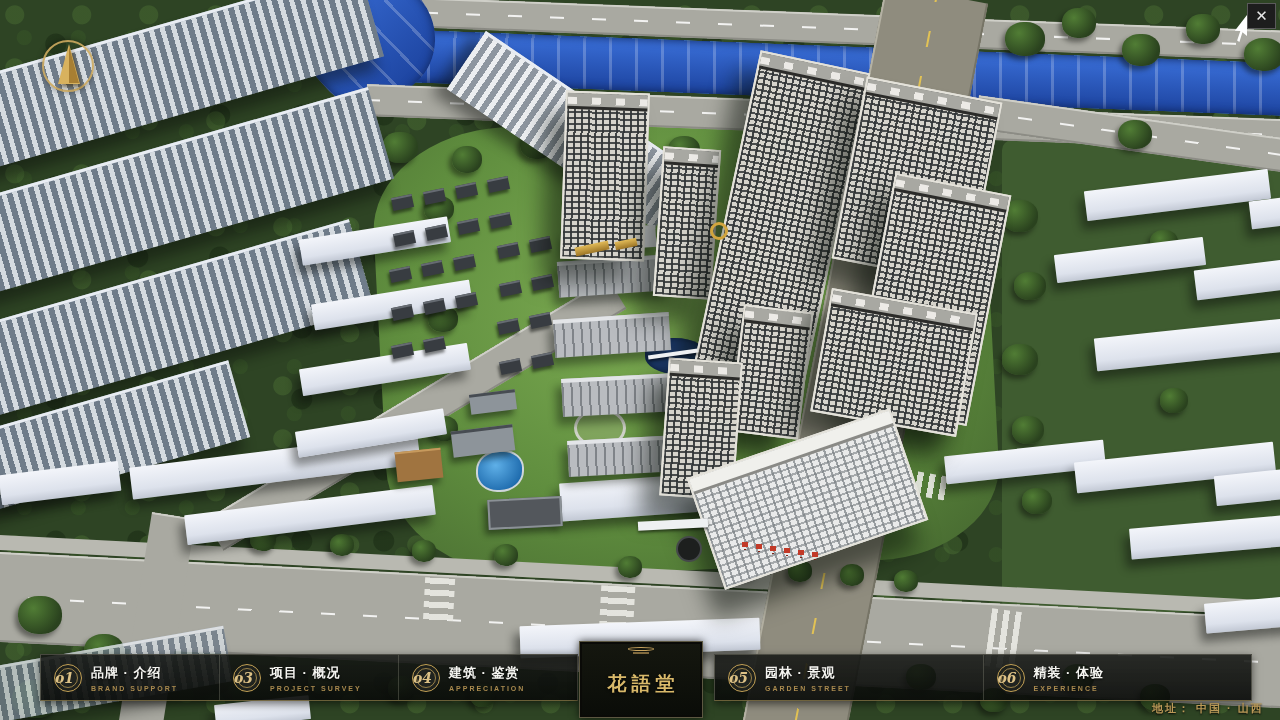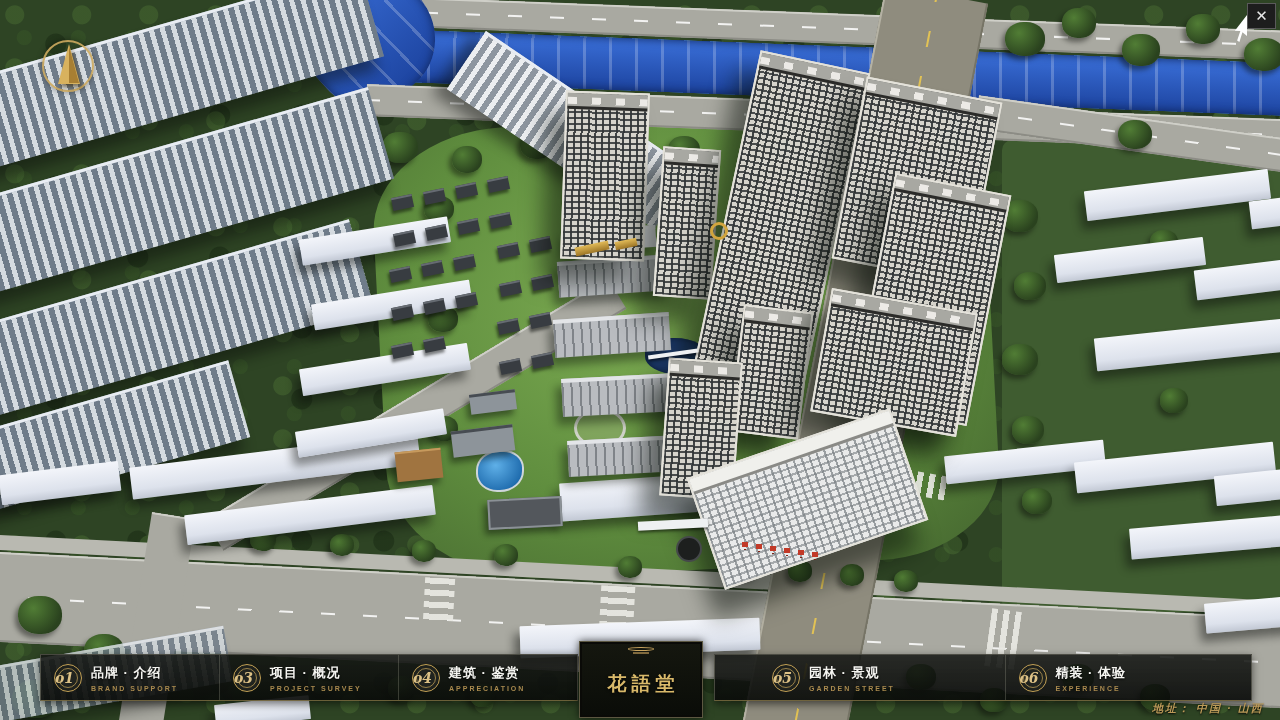--- a/index.html
+++ b/index.html
@@ -87,21 +87,21 @@
      border:1px solid #5a5a5a;color:#e8e8e8;font-size:15px;line-height:24px;text-align:center;cursor:pointer;}
   .cursor{left:1228px;top:15px;width:19px;height:27px;z-index:31;background:#fff;
      clip-path:polygon(100% 0,100% 78%,76% 64%,60% 100%,48% 94%,65% 59%,36% 58%);
      filter:drop-shadow(0 0 1.5px #000);}
 
   .band{z-index:25;top:654px;height:47px;display:flex;
      background:linear-gradient(180deg, rgba(22,24,21,.88), rgba(9,11,9,.92));
      border:1px solid rgba(160,158,140,.4);border-bottom:1px solid rgba(185,160,90,.5);
      box-shadow:0 3px 8px rgba(0,0,0,.55);}
   .band.left{left:40px;width:538px;}
-  .band.right{left:714px;width:538px;padding-left:44px;}
+  .band.right{left:714px;width:538px;}
   .nav-item{position:relative;flex:1;display:flex;align-items:center;gap:9px;padding-left:13px;cursor:pointer;}
   .nav-item + .nav-item{border-left:1px solid rgba(170,168,150,.28);}
   .badge{position:relative;width:28px;height:28px;border:1px solid #c2a055;border-radius:50%;
      display:flex;align-items:center;justify-content:flex-start;flex:0 0 auto;
      background:radial-gradient(circle,#20231f 55%,#151714 100%);}
   .badge .inner{position:absolute;inset:3px;border:1px solid rgba(194,160,85,.75);border-radius:50%;}
   .num{position:relative;font-family:"DejaVu Serif",serif;font-style:italic;font-weight:bold;
      color:#dcc186;font-size:14px;line-height:1;}
   .labels{position:relative;display:flex;flex-direction:column;gap:3px;}
   .label{position:relative;color:#f4f4f0;font-size:13px;font-weight:bold;letter-spacing:1px;
@@ -116,21 +116,21 @@
      display:flex;align-items:center;justify-content:center;}
   .seal .seal-pattern{position:absolute;inset:4px;border:1px solid rgba(201,164,95,.6);
      background:repeating-linear-gradient(90deg, rgba(201,164,95,.8) 0 2px, transparent 2px 5px),
        repeating-linear-gradient(0deg, rgba(201,164,95,.5) 0 2px, transparent 2px 5px);}
   .logo-title{position:relative;color:#d9b96a;font-size:19px;font-weight:bold;letter-spacing:5px;
      font-family:"DejaVu Serif",serif;text-shadow:0 1px 3px #000;padding-left:5px;}
   .logo-caption{position:relative;width:66px;height:4px;opacity:.55;
      background:repeating-linear-gradient(90deg, rgba(200,170,100,.8) 0 4px, transparent 4px 7px);}
 
   .address{left:1152px;top:701px;z-index:26;color:#bb9a58;font-size:11px;font-weight:bold;
-     letter-spacing:2px;text-shadow:0 1px 2px #000;white-space:nowrap;font-style:italic;}
+     letter-spacing:2px;text-shadow:0 1px 2px #000;white-space:nowrap;}
 </style>
 </head>
 <body>
 
 <div class="stage">
 
   <div class="scene">
 
     <div class="lawn" style="left:380px;top:118px;width:612px;height:452px;transform:rotate(-3deg);"></div>
     <div class="ground2" style="left:1002px;top:140px;width:292px;height:472px;"></div>

